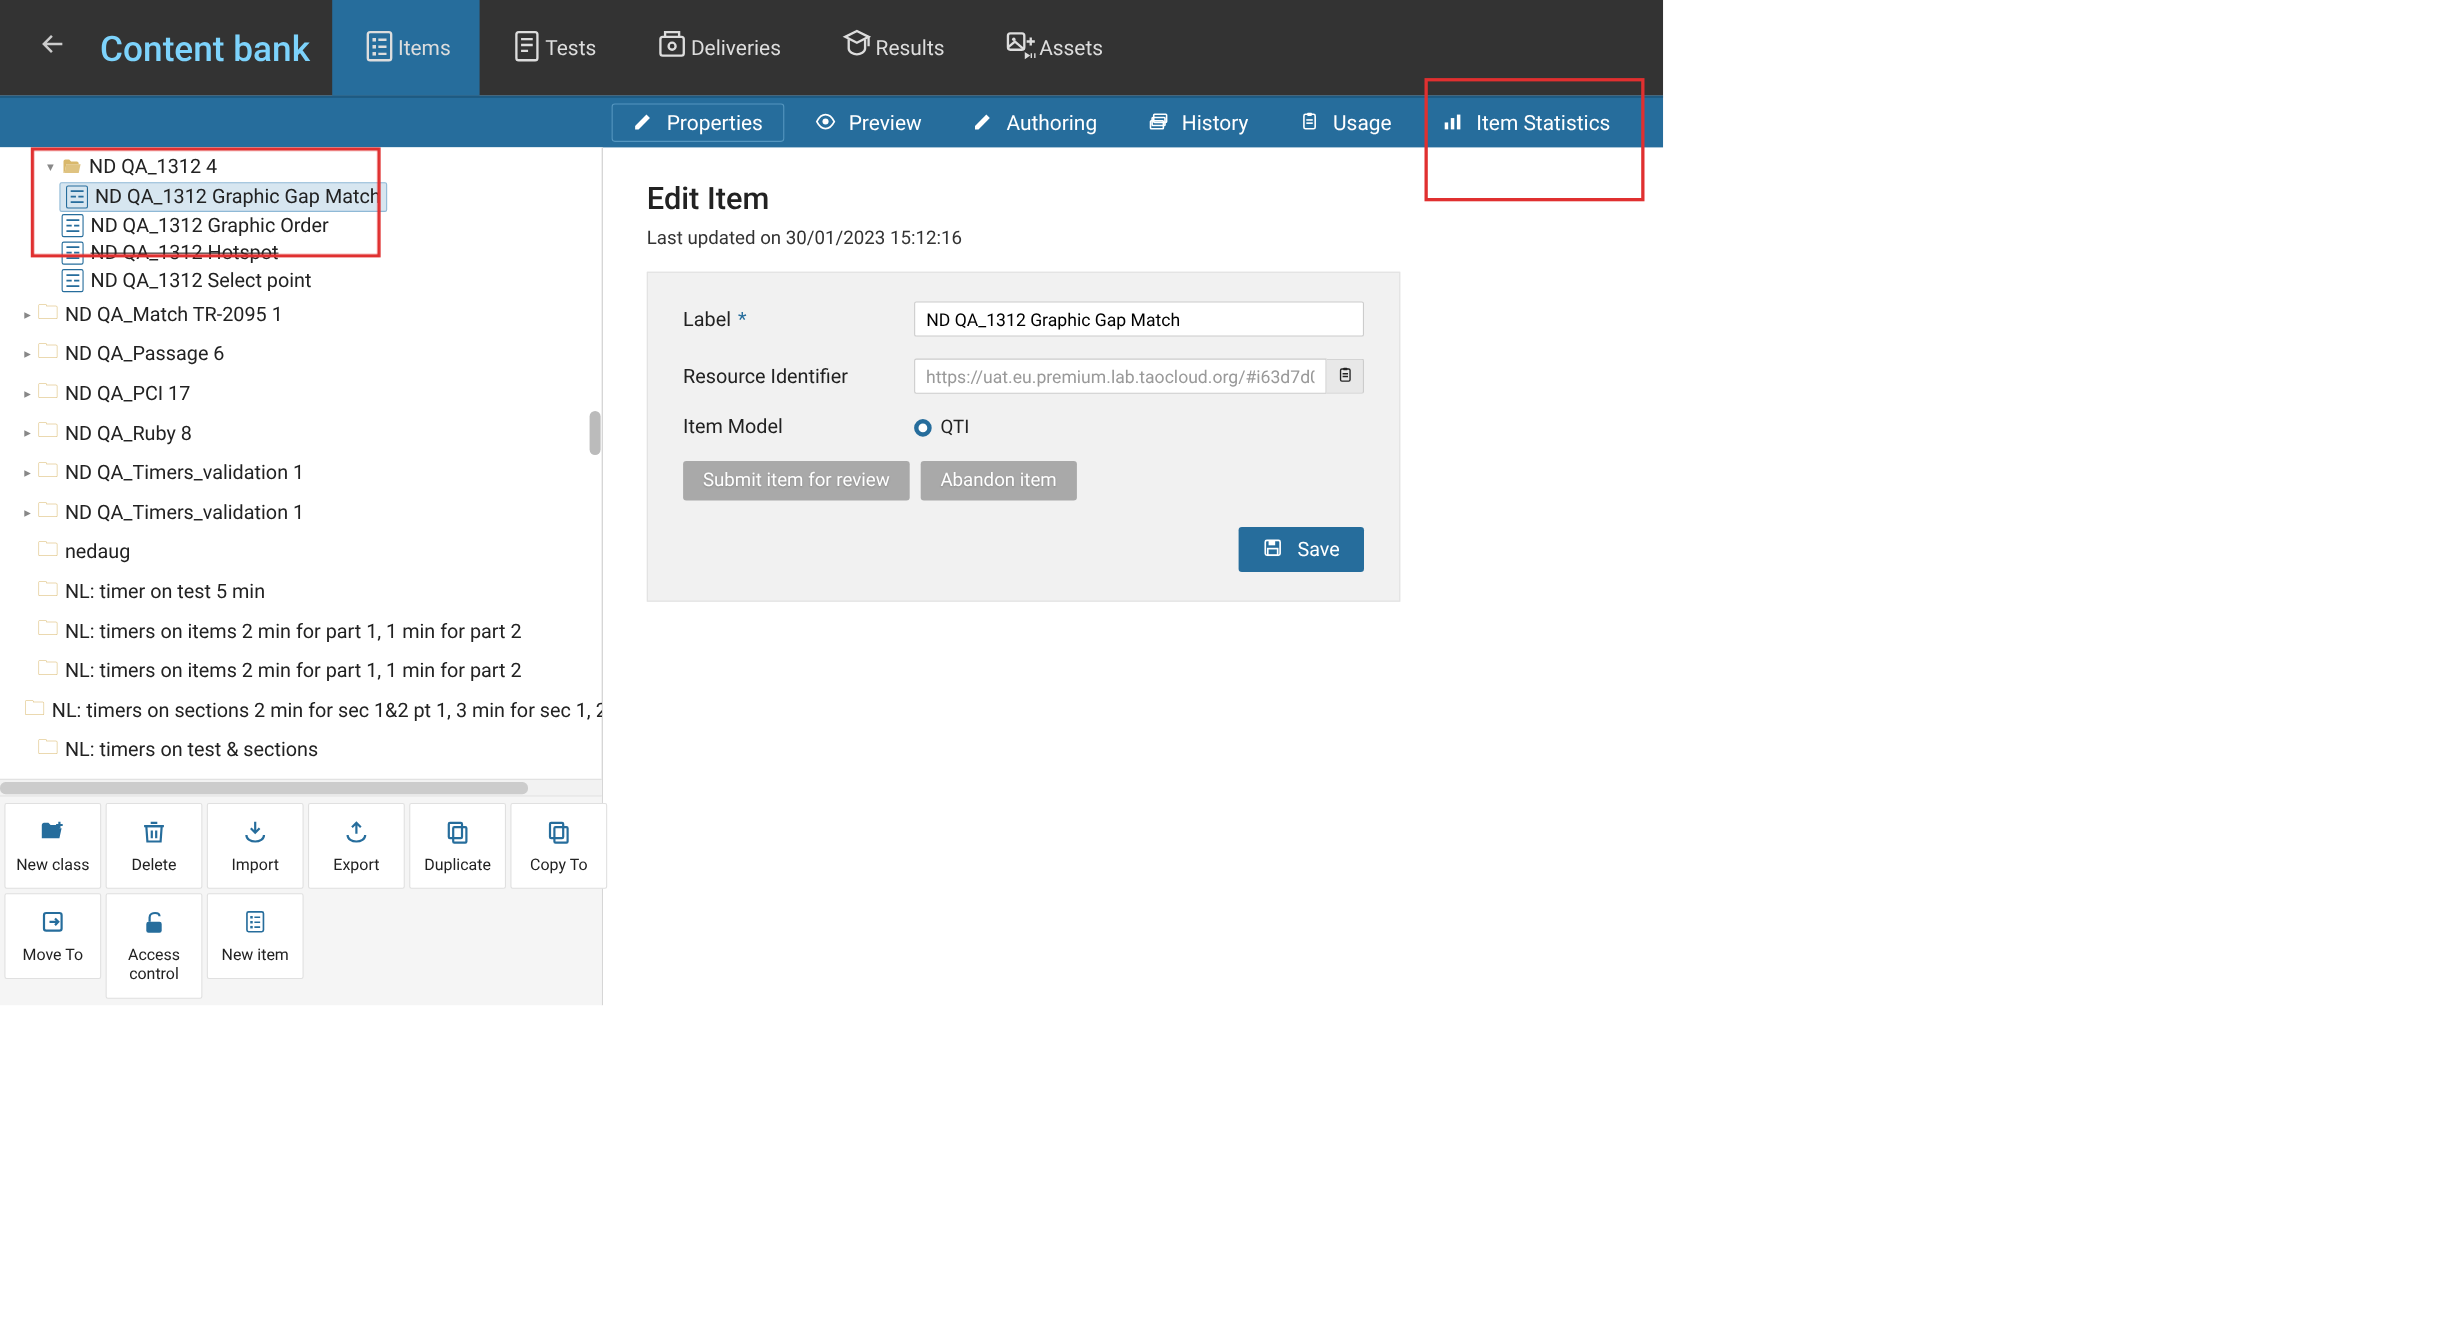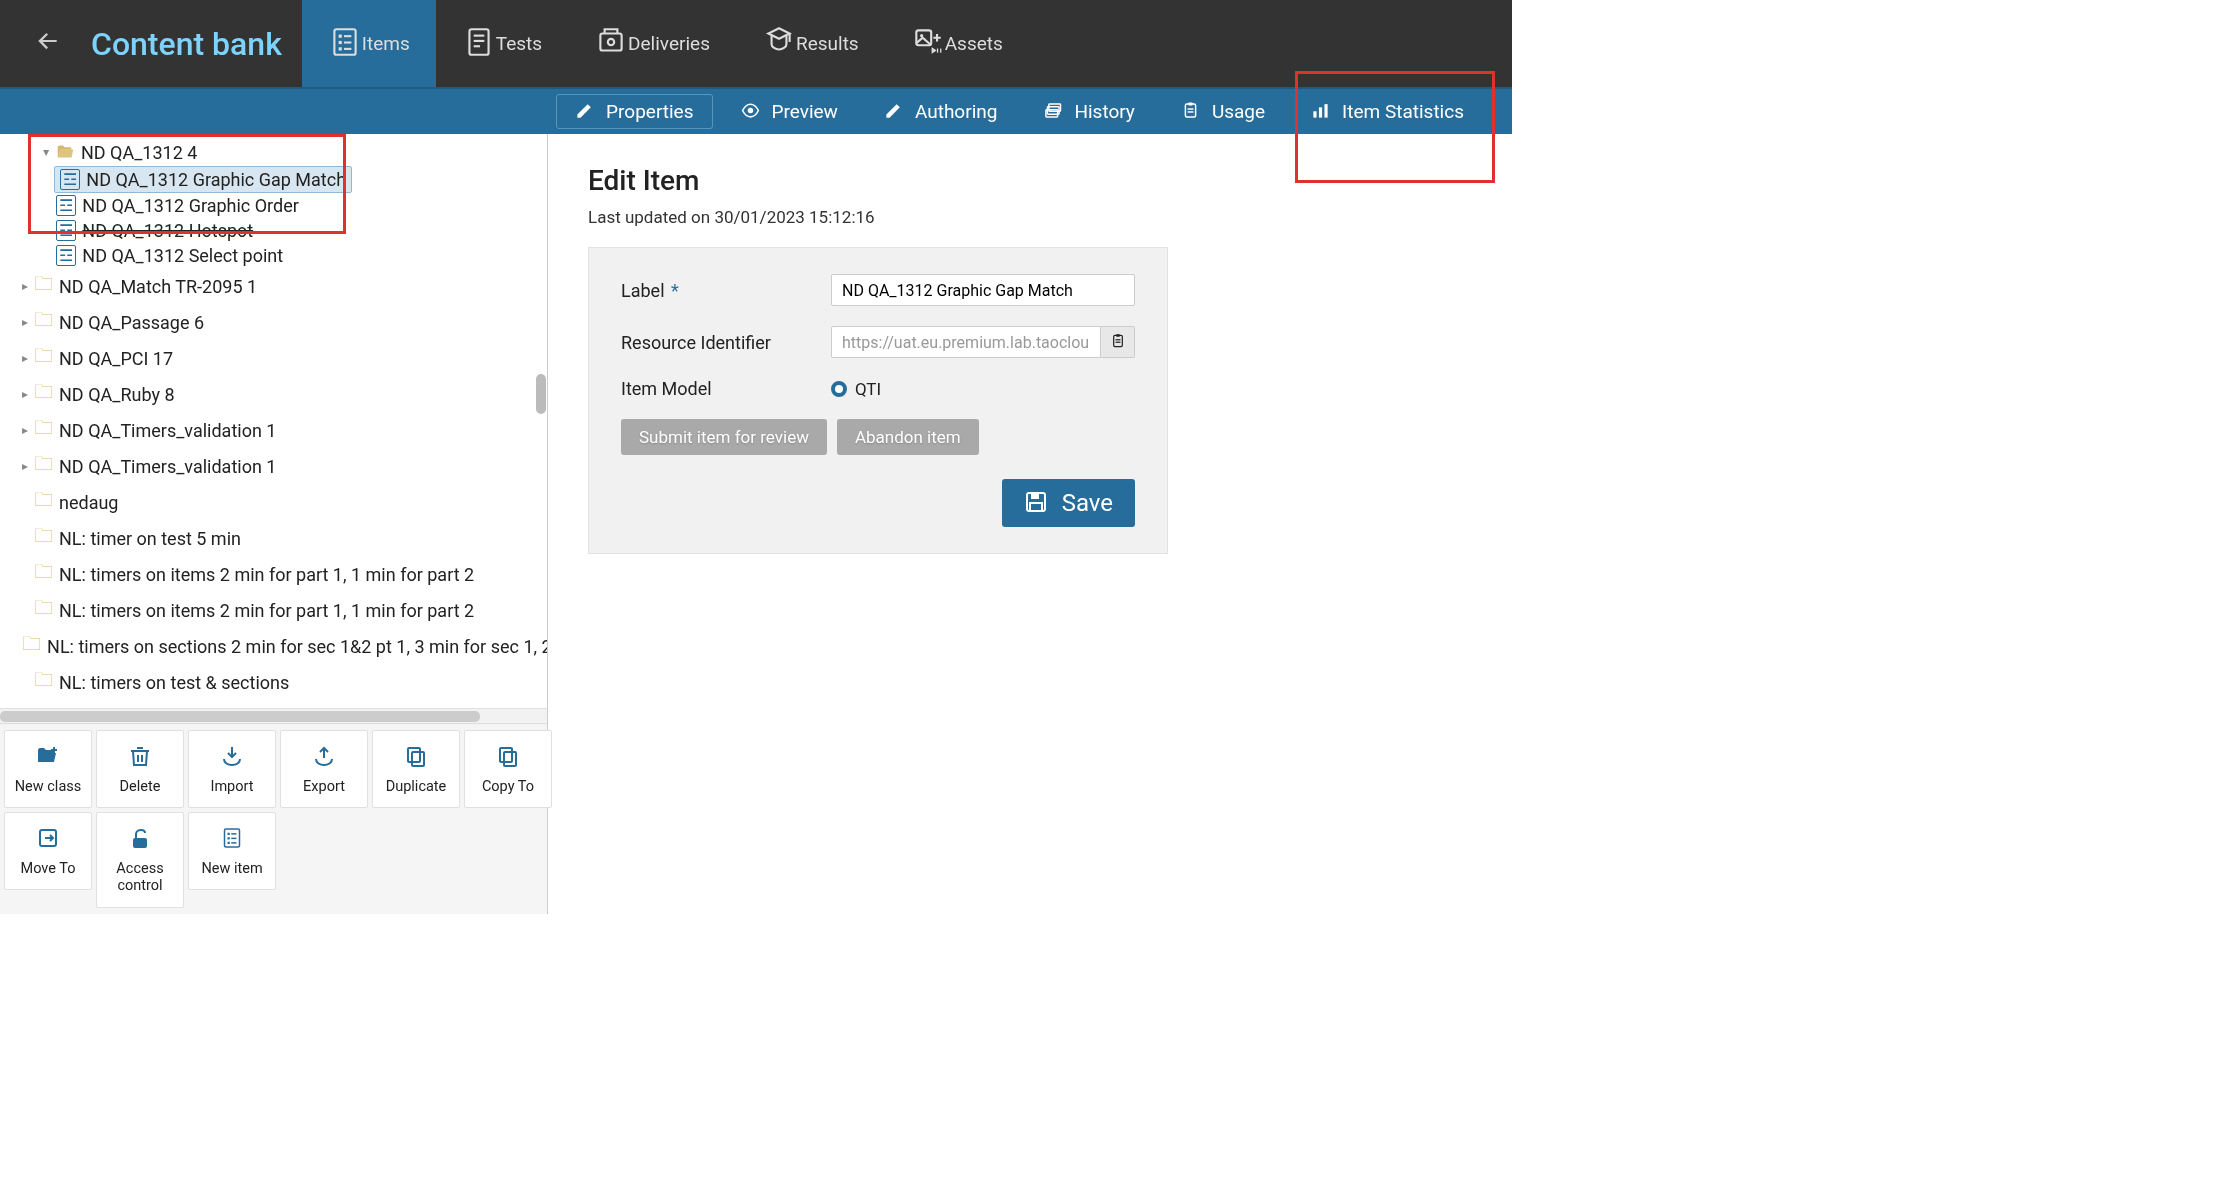--- a/index.html
+++ b/index.html
@@ -54,36 +54,36 @@
     .action-grid { display: grid; grid-template-columns: repeat(6, 88px); gap: 4px; padding: 6px 4px; background: #f5f5f5; border-top: 1px solid #ddd; }
     .action-btn { background: #fff; border: 1px solid #e0e0e0; border-radius: 2px; display: flex; flex-direction: column; align-items: center; justify-content: center; height: 78px; font-size: 14.5px; cursor: pointer; text-align: center; padding: 4px; }
     .action-btn.tall { height: 96px; }
     .action-btn .act-icon { color: #266d9c; font-size: 24px; margin-bottom: 6px; }
 
     
     .content { flex: 1; padding: 30px 40px; }
     .page-heading { font-size: 28px; font-weight: 500; margin-bottom: 10px; }
     .updated-text { font-size: 17px; color: #333; margin-bottom: 20px; }
     
-    .form-panel { background: #f1f1f1; border: 1px solid #e2e2e2; padding: 26px 32px 26px 32px; width: 580px; }
+    .form-panel { background: #f1f1f1; border: 1px solid #e2e2e2; padding: 26px 32px 26px 32px; width: 685px; }
     .form-row { display: flex; align-items: center; margin-bottom: 20px; }
     .form-label { width: 210px; font-size: 18px; color: #222; }
     .req-star { color: #266d9c; margin-left: 2px; }
     .form-input { flex: 1; height: 32px; border: 1px solid #ccc; border-radius: 2px; padding: 0 10px; font-size: 16px; background: #fff; }
     .identifier-wrap { flex: 1; display: flex; }
     .identifier-wrap input { flex: 1; color: #999; }
     .copy-btn { width: 34px; background: #e8e8e8; border: 1px solid #ccc; border-left: none; border-radius: 0 2px 2px 0; display: flex; align-items: center; justify-content: center; cursor: pointer; }
     .radio-opt { display: flex; align-items: center; font-size: 17px; }
     .radio-dot { width: 16px; height: 16px; border-radius: 50%; border: 4px solid #266d9c; margin-right: 8px; background: #fff; }
     .state-row { display: flex; margin-bottom: 16px; }
     .state-val { font-size: 18px; }
     .state-btns { display: flex; gap: 10px; }
     .state-btn { background: #a9a9a9; color: #fff; border: none; padding: 8px 18px; font-size: 17px; border-radius: 3px; cursor: pointer; text-shadow: 0 1px 2px rgba(0,0,0,0.2); }
     .save-row { display: flex; justify-content: flex-end; margin-top: 24px; }
-    .save-btn { background: #266d9c; color: #fff; border: none; padding: 10px 22px; font-size: 24px; border-radius: 3px; cursor: pointer; display: inline-flex; align-items: flex-end; }
+    .save-btn { background: #266d9c; color: #fff; border: none; padding: 10px 22px; font-size: 18px; border-radius: 3px; cursor: pointer; display: inline-flex; align-items: flex-end; }
     .save-btn .save-icon { margin-right: 14px; }
 
     svg.icon { width: 1em; height: 1em; display: inline-block; vertical-align: -0.12em; }
   </style>
 </head>
 <body>
 
 <svg width="0" height="0" style="position:absolute">
   <defs>
     <g id="i-items">

